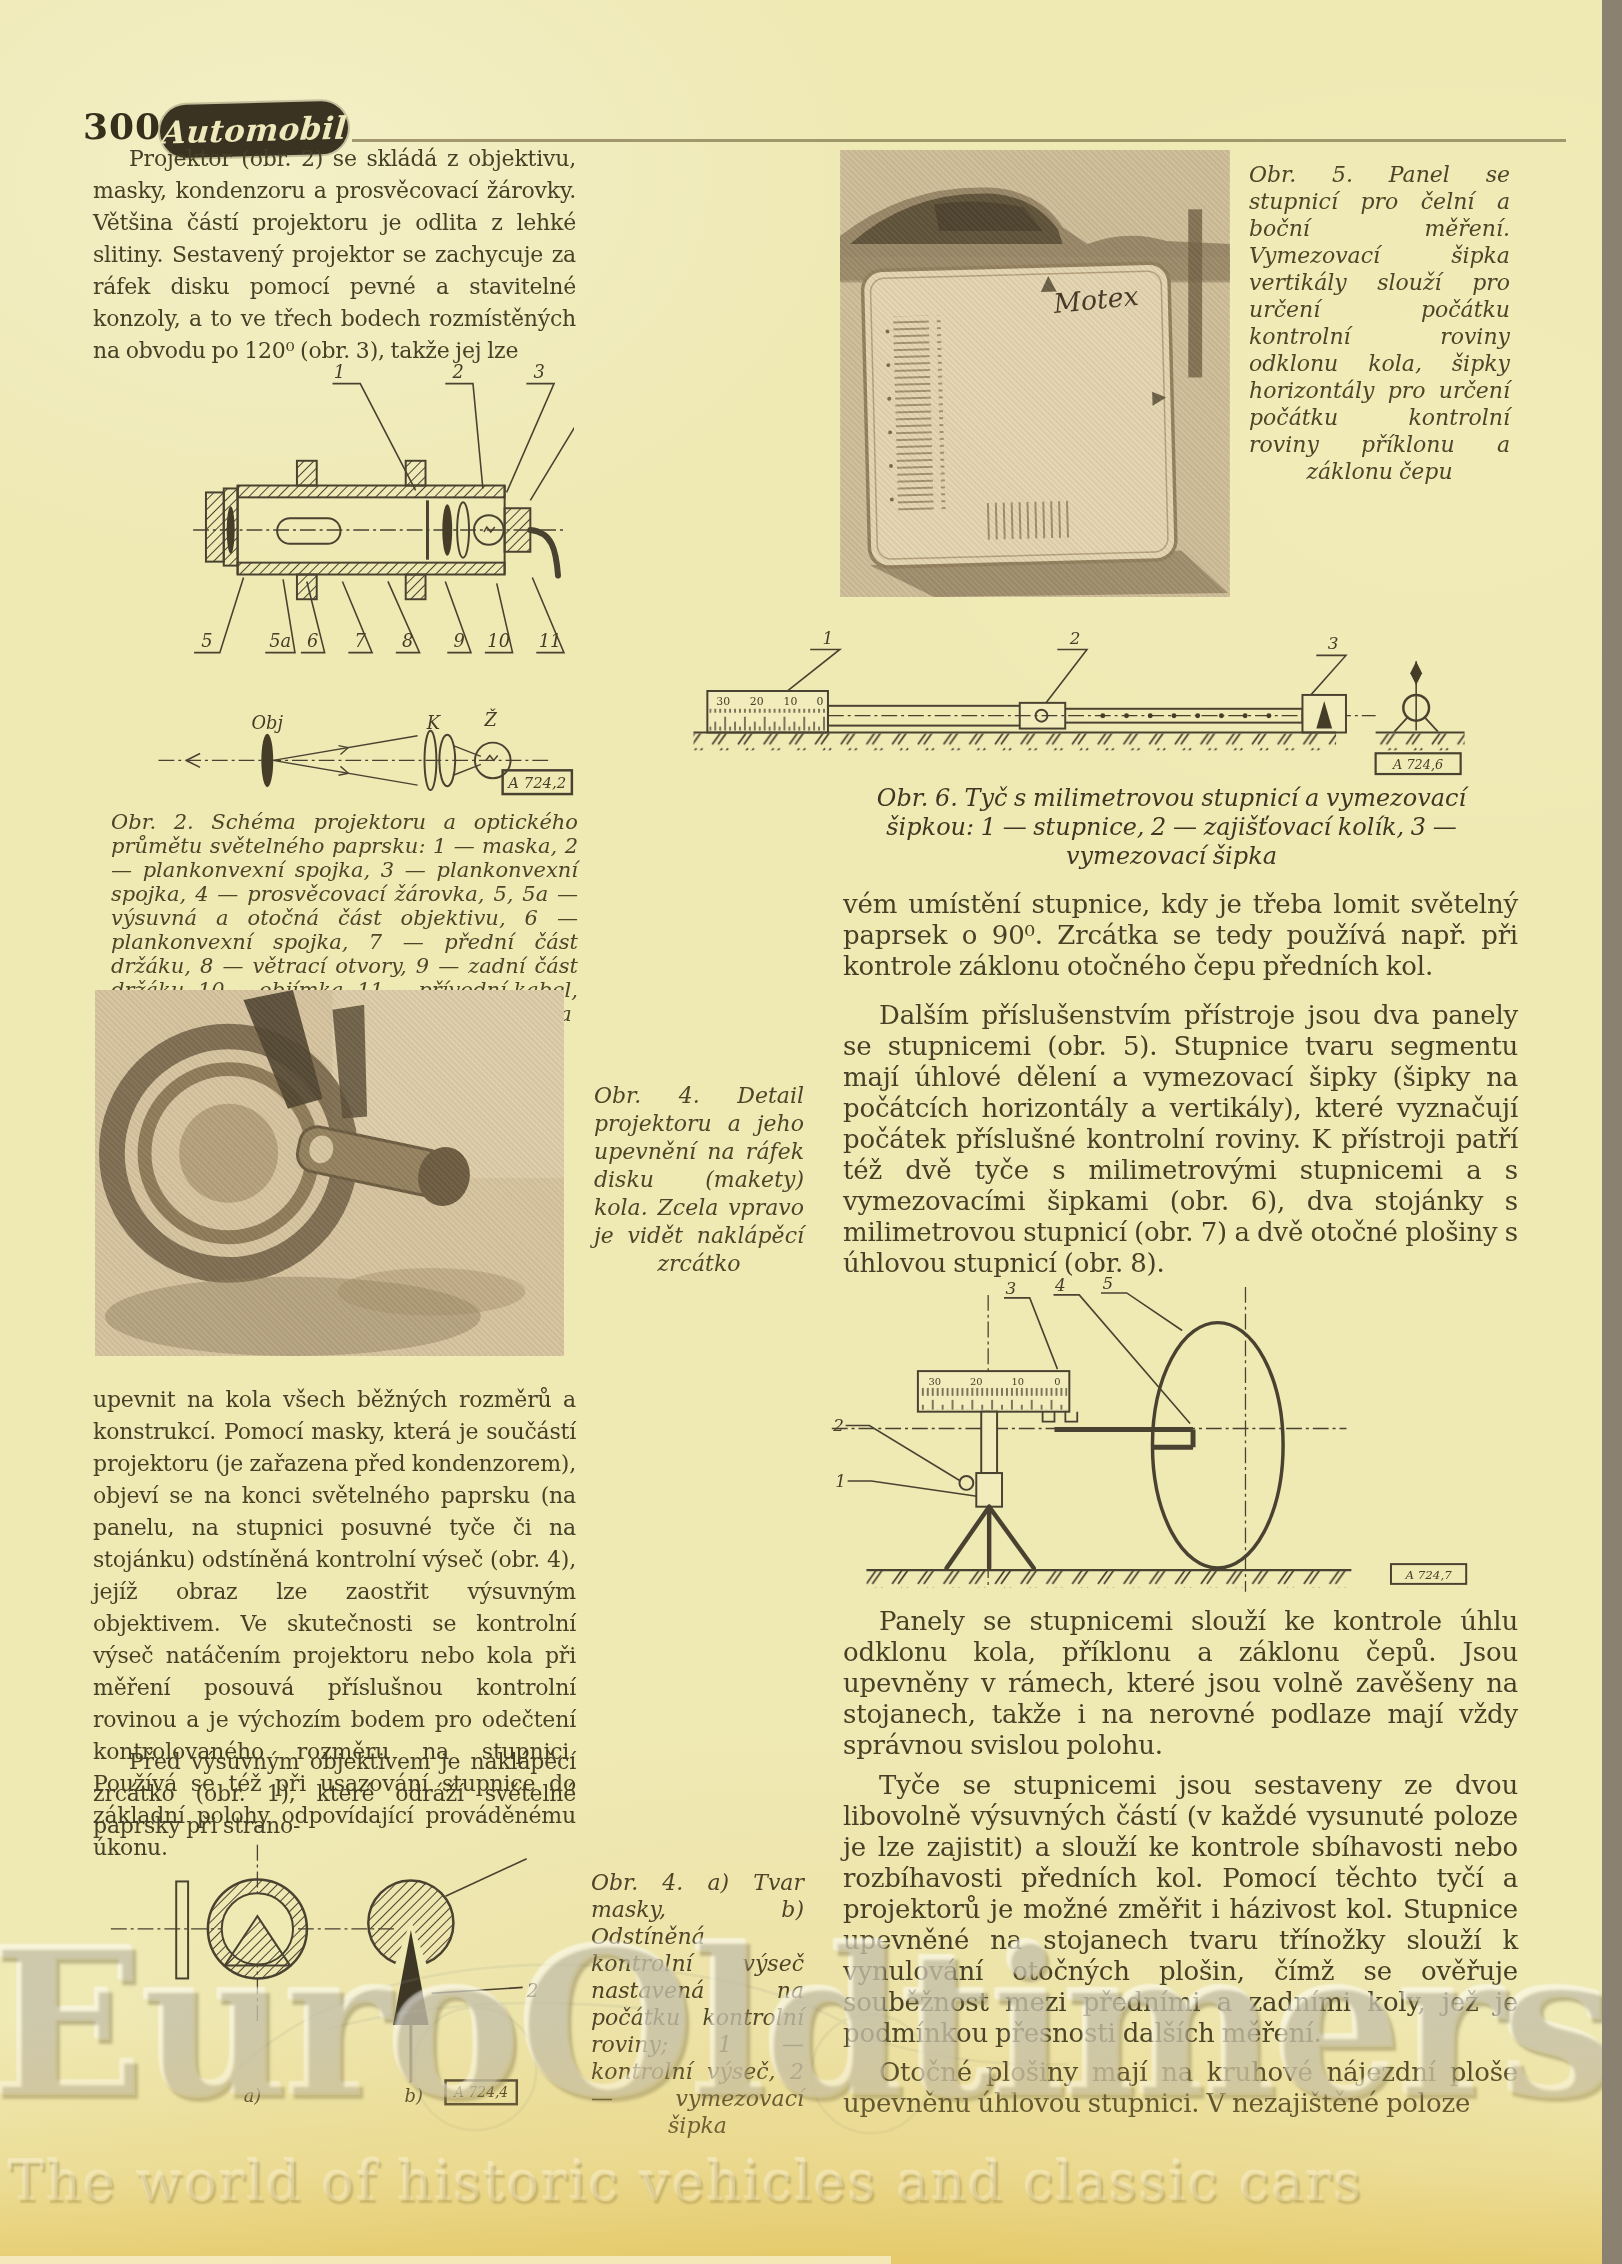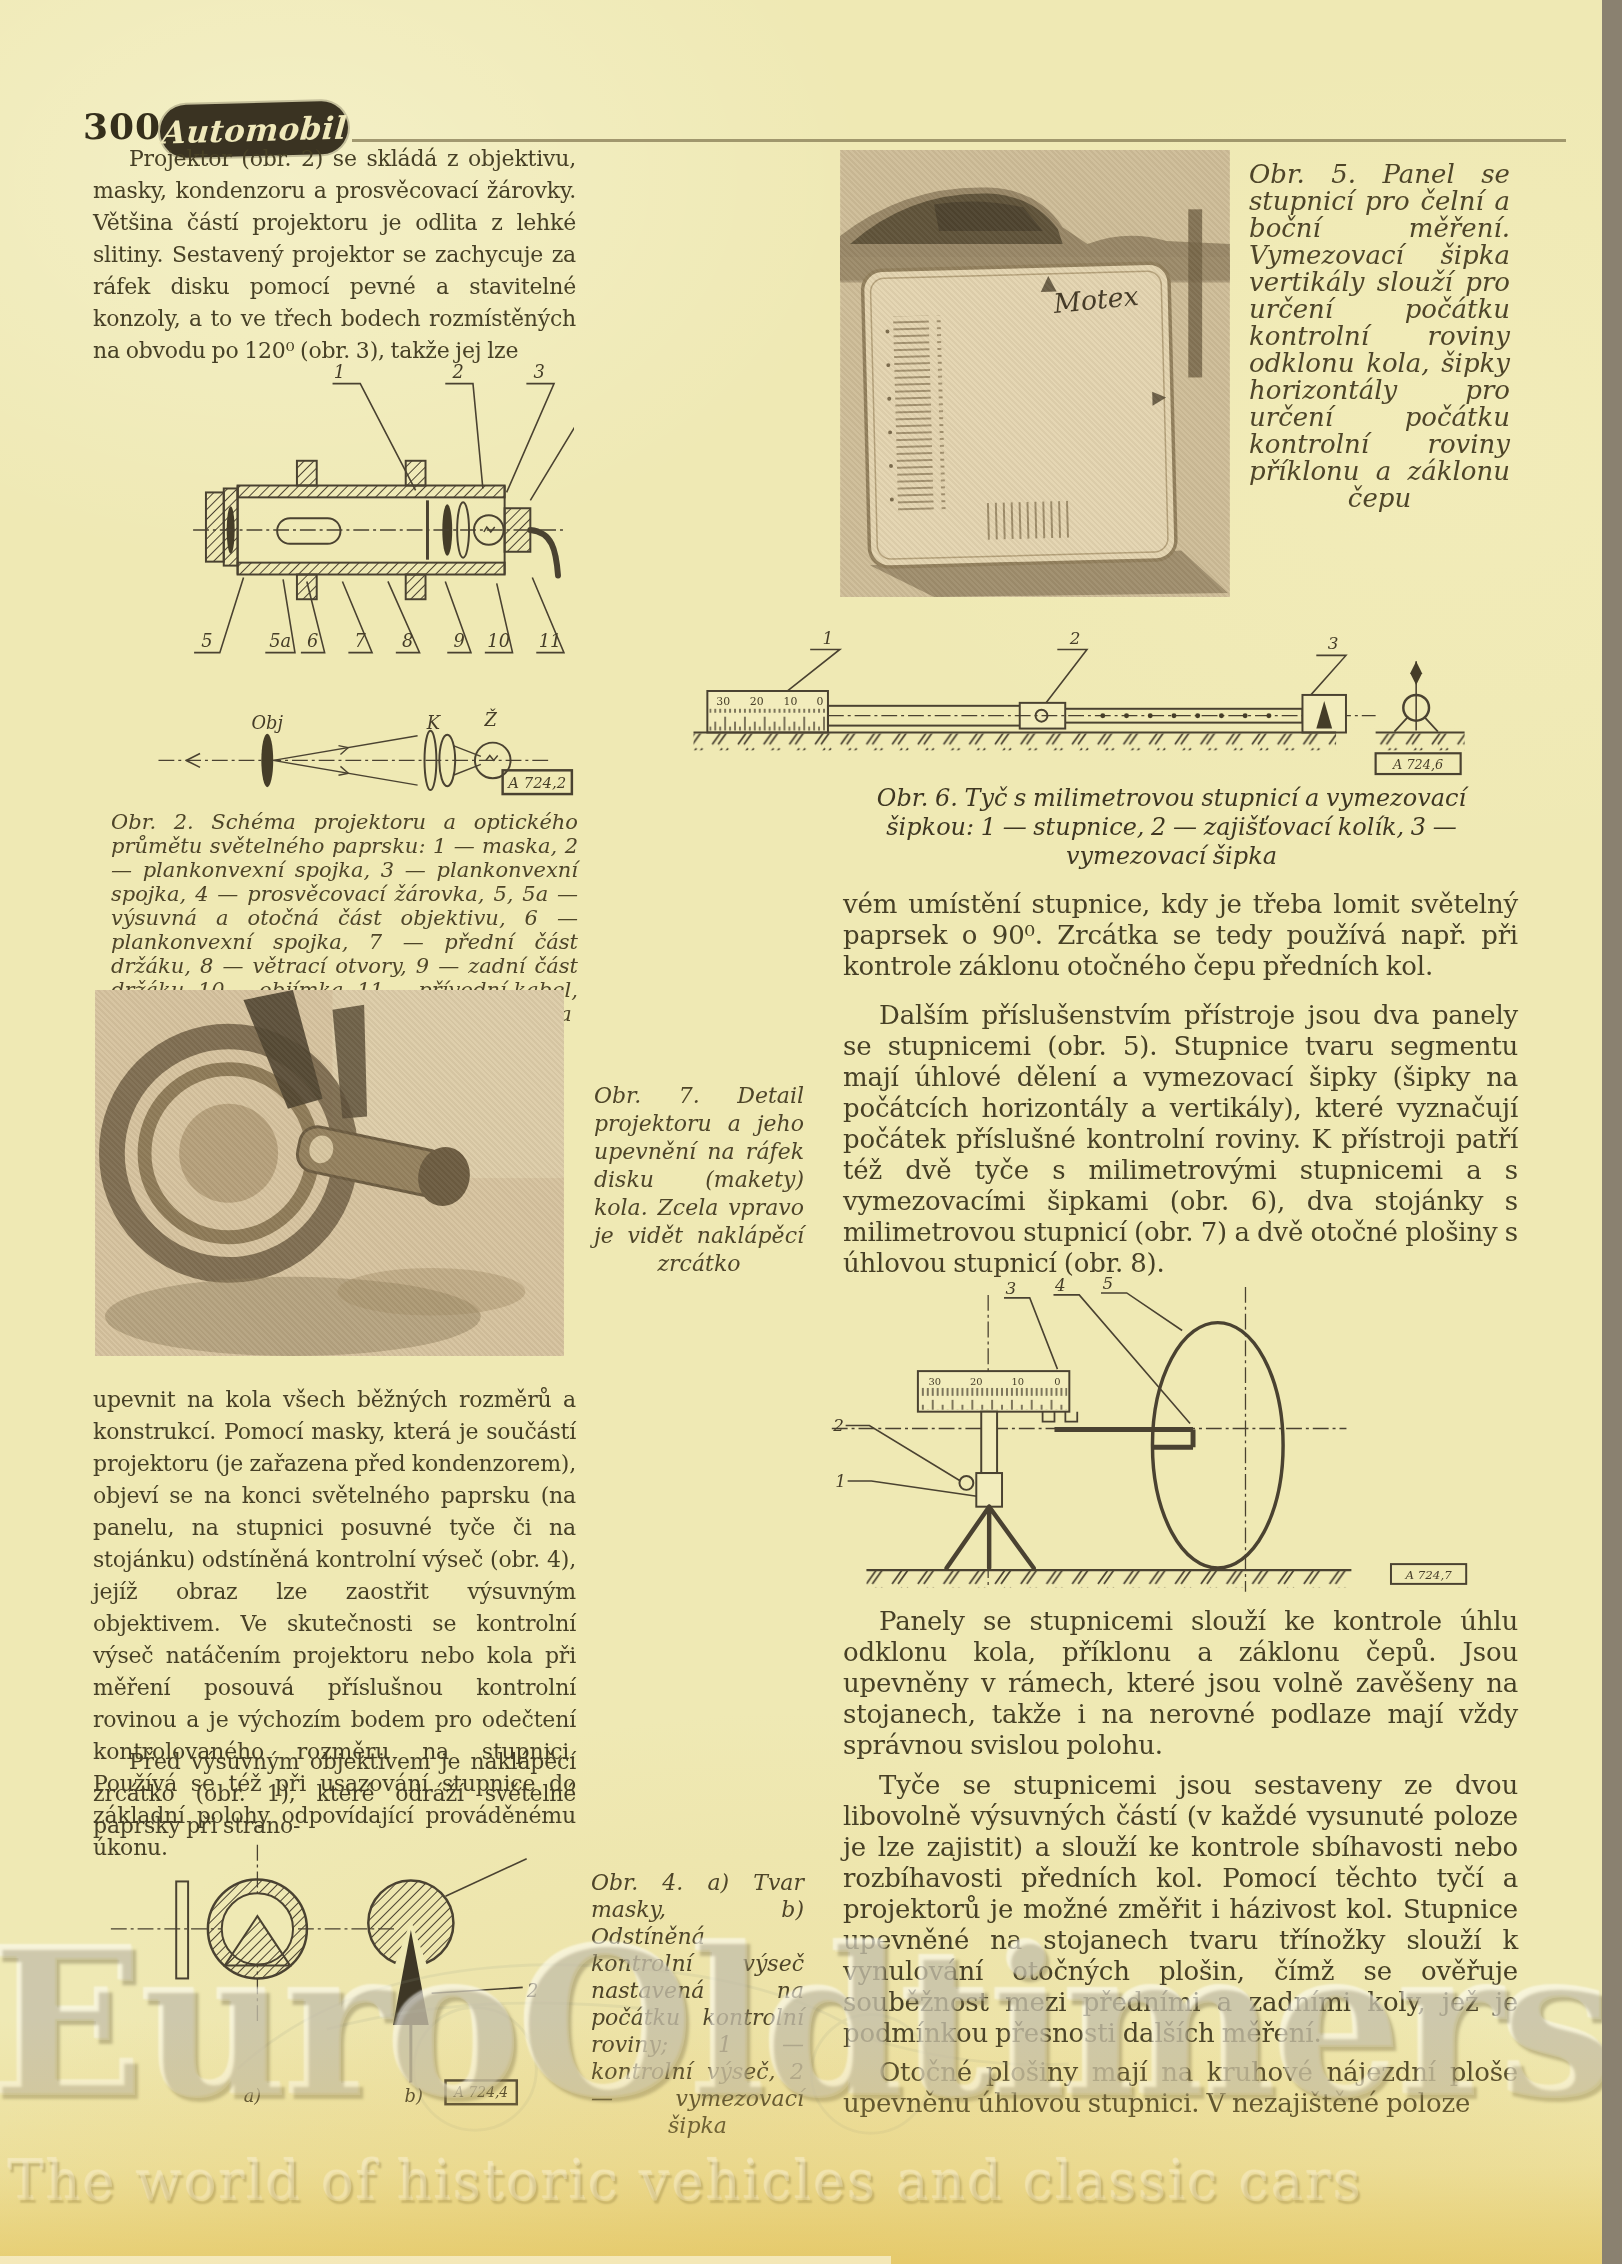--- a/index.html
+++ b/index.html
@@ -155,21 +155,21 @@
       <g transform="rotate(12 280 170)">
         <rect x="205" y="150" width="150" height="46" rx="18" fill="#93805e" stroke="#6a5a40" stroke-width="3"></rect>
         <ellipse cx="355" cy="173" rx="26" ry="30" fill="#6a5a40"></ellipse>
         <ellipse cx="228" cy="172" rx="12" ry="14" fill="#d8c7a2"></ellipse>
       </g>
       <ellipse cx="200" cy="330" rx="190" ry="40" fill="#8f7c5a" opacity="0.45"></ellipse>
       <ellipse cx="340" cy="305" rx="95" ry="24" fill="#a18a64" opacity="0.4"></ellipse>
       <rect x="0" y="330" width="474" height="40" fill="#cbb florid" opacity="0"></rect>
     </svg>
   </div>
-  <div class="caption" style="left:594px;top:1082px;width:210px;font-size:22px;line-height:28px;">Obr. 7. Detail projektoru a jeho upevnění na ráfek disku (makety) kola. Zcela vpravo je vidět naklápěcí zrcátko</div>
+  <div class="caption" style="left:594px;top:1082px;width:210px;font-size:22px;line-height:28px;">Obr. 4. Detail projektoru a jeho upevnění na ráfek disku (makety) kola. Zcela vpravo je vidět naklápěcí zrcátko</div>
 
   <div class="para leftcol" style="left:87px;top:1384px;">upevnit na kola všech běžných rozměrů a konstrukcí. Pomocí masky, která je součástí projektoru (je zařazena před kondenzorem), objeví se na konci světelného paprsku (na panelu, na stupnici posuvné tyče či na stojánku) odstíněná kontrolní výseč (obr. 4), jejíž obraz lze zaostřit výsuvným objektivem. Ve skutečnosti se kontrolní výseč natáčením projektoru nebo kola při měření posouvá příslušnou kontrolní rovinou a je výchozím bodem pro odečtení kontrolovaného rozměru na stupnici. Používá se též při usazování stupnice do základní polohy odpovídající prováděnému úkonu.</div>
   <div class="para leftcol ind" style="left:87px;top:1746px;">Před výsuvným objektivem je naklápěcí zrcátko (obr. 1), které odráží světelné paprsky při strano-</div>
 
   <svg class="abs" style="left:99px;top:1827px;" width="495" height="297" viewBox="0 0 500 300">
     <defs>
       <pattern id="hatch4" width="7" height="7" patternTransform="rotate(45)" patternUnits="userSpaceOnUse">
         <line x1="0" y1="0" x2="0" y2="7" stroke="#4a4231" stroke-width="2"></line>
       </pattern>
     </defs>
@@ -224,21 +224,21 @@
           <circle cx="50" cy="282" r="2" fill="#7a6a4c"></circle>
         <circle cx="50" cy="316" r="2" fill="#7a6a4c"></circle>
           <circle cx="50" cy="350" r="2" fill="#7a6a4c"></circle>
         <rect x="145" y="345" width="85" height="48" fill="url(#vl5)"></rect>
         <polygon points="214,128 222,144 206,144" fill="#4a3f2a" opacity="0.8"></polygon>
         <polygon points="330,254 316,248 316,262" fill="#4a3f2a" opacity="0.8"></polygon>
         <text x="305" y="160" font-size="27" font-style="italic" fill="#3f3523" text-anchor="end" transform="rotate(-4 300 158)">Motex</text>
       </g>
     </svg>
   </div>
-  <div class="caption" style="left:1249px;top:161px;width:261px;font-size:26px;line-height:27px;">Obr. 5. Panel se stupnicí pro čelní a boční měření. Vymezovací šipka vertikály slouží pro určení počátku kontrolní roviny odklonu kola, šipky horizontály pro určení počátku kontrolní roviny příklonu a záklonu čepu</div>
+  <div class="caption" style="left:1249px;top:161px;width:261px;font-size:22px;line-height:27px;">Obr. 5. Panel se stupnicí pro čelní a boční měření. Vymezovací šipka vertikály slouží pro určení počátku kontrolní roviny odklonu kola, šipky horizontály pro určení počátku kontrolní roviny příklonu a záklonu čepu</div>
 
   <svg class="abs" style="left:683px;top:604px;" width="802" height="173" viewBox="0 0 810 175">
     <defs>
       <pattern id="ticks6" width="20" height="22" patternUnits="userSpaceOnUse">
         <path d="M2,22 V4 M7,22 V14 M12,22 V9 M17,22 V14" stroke="#4a4231" stroke-width="1.4" fill="none"></path>
       </pattern>
       <pattern id="ground6" width="26" height="18" patternUnits="userSpaceOnUse">
         <path d="M3,16 L13,2 M9,16 L19,2" stroke="#4a4231" stroke-width="1.8" fill="none"></path>
       </pattern>
     </defs>

